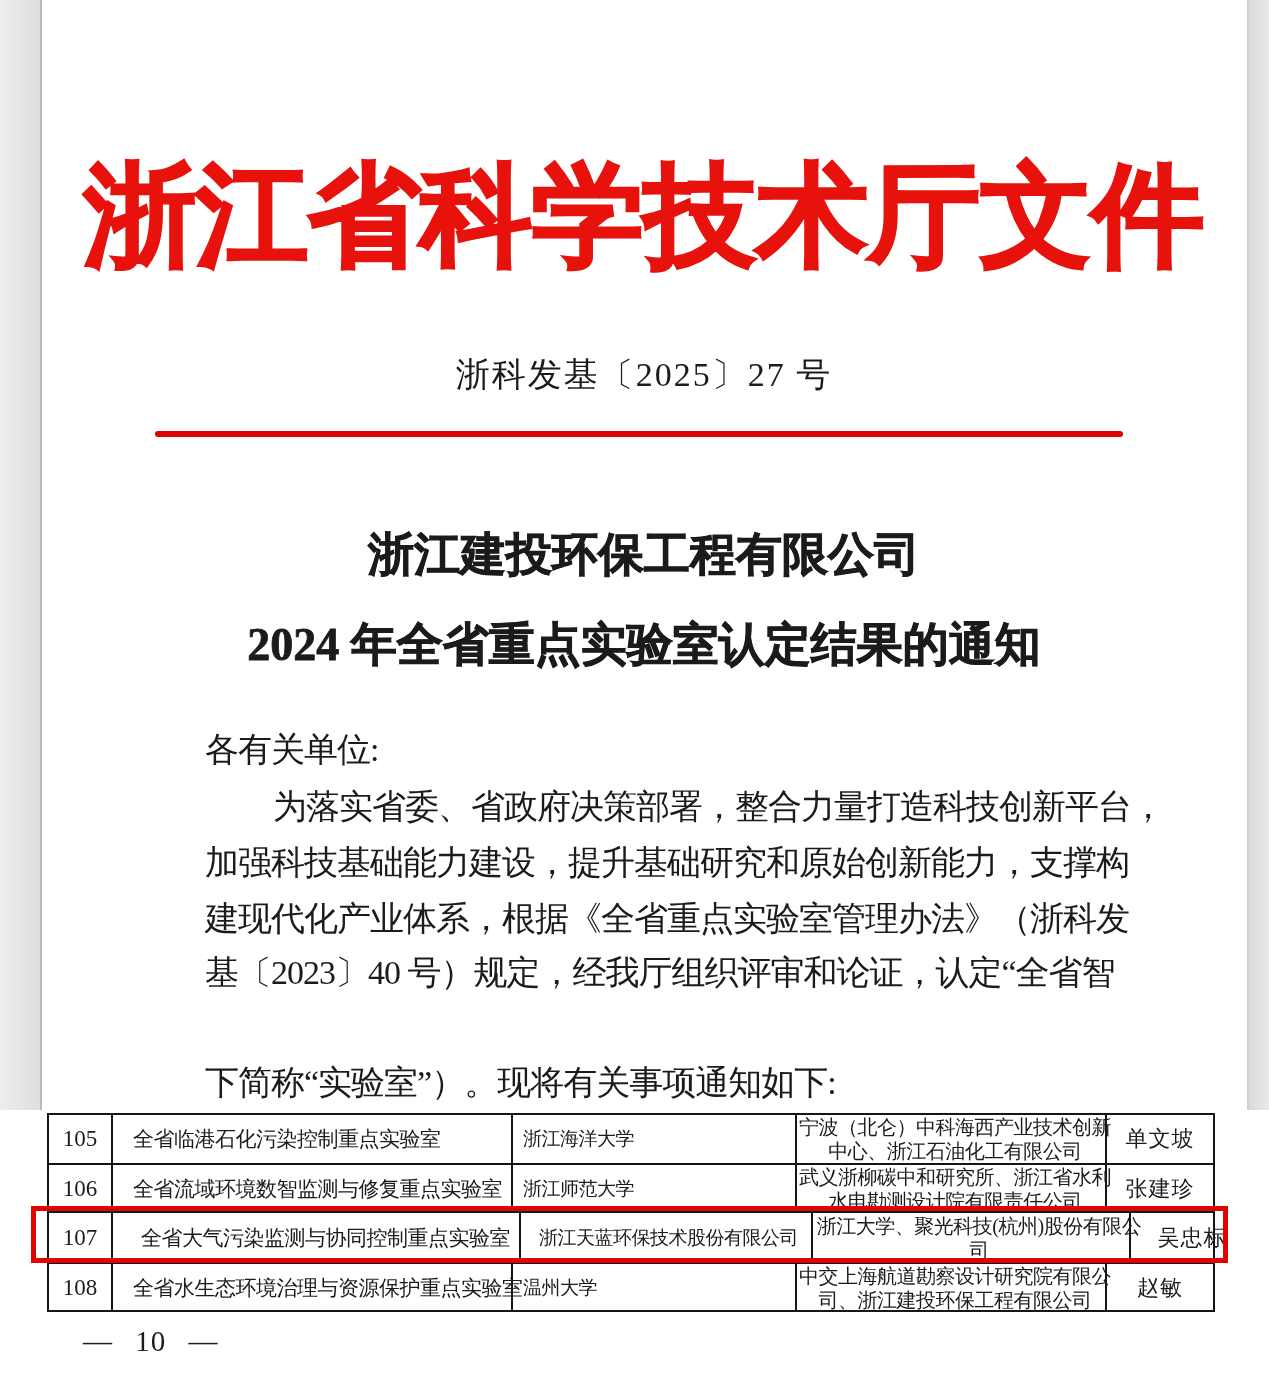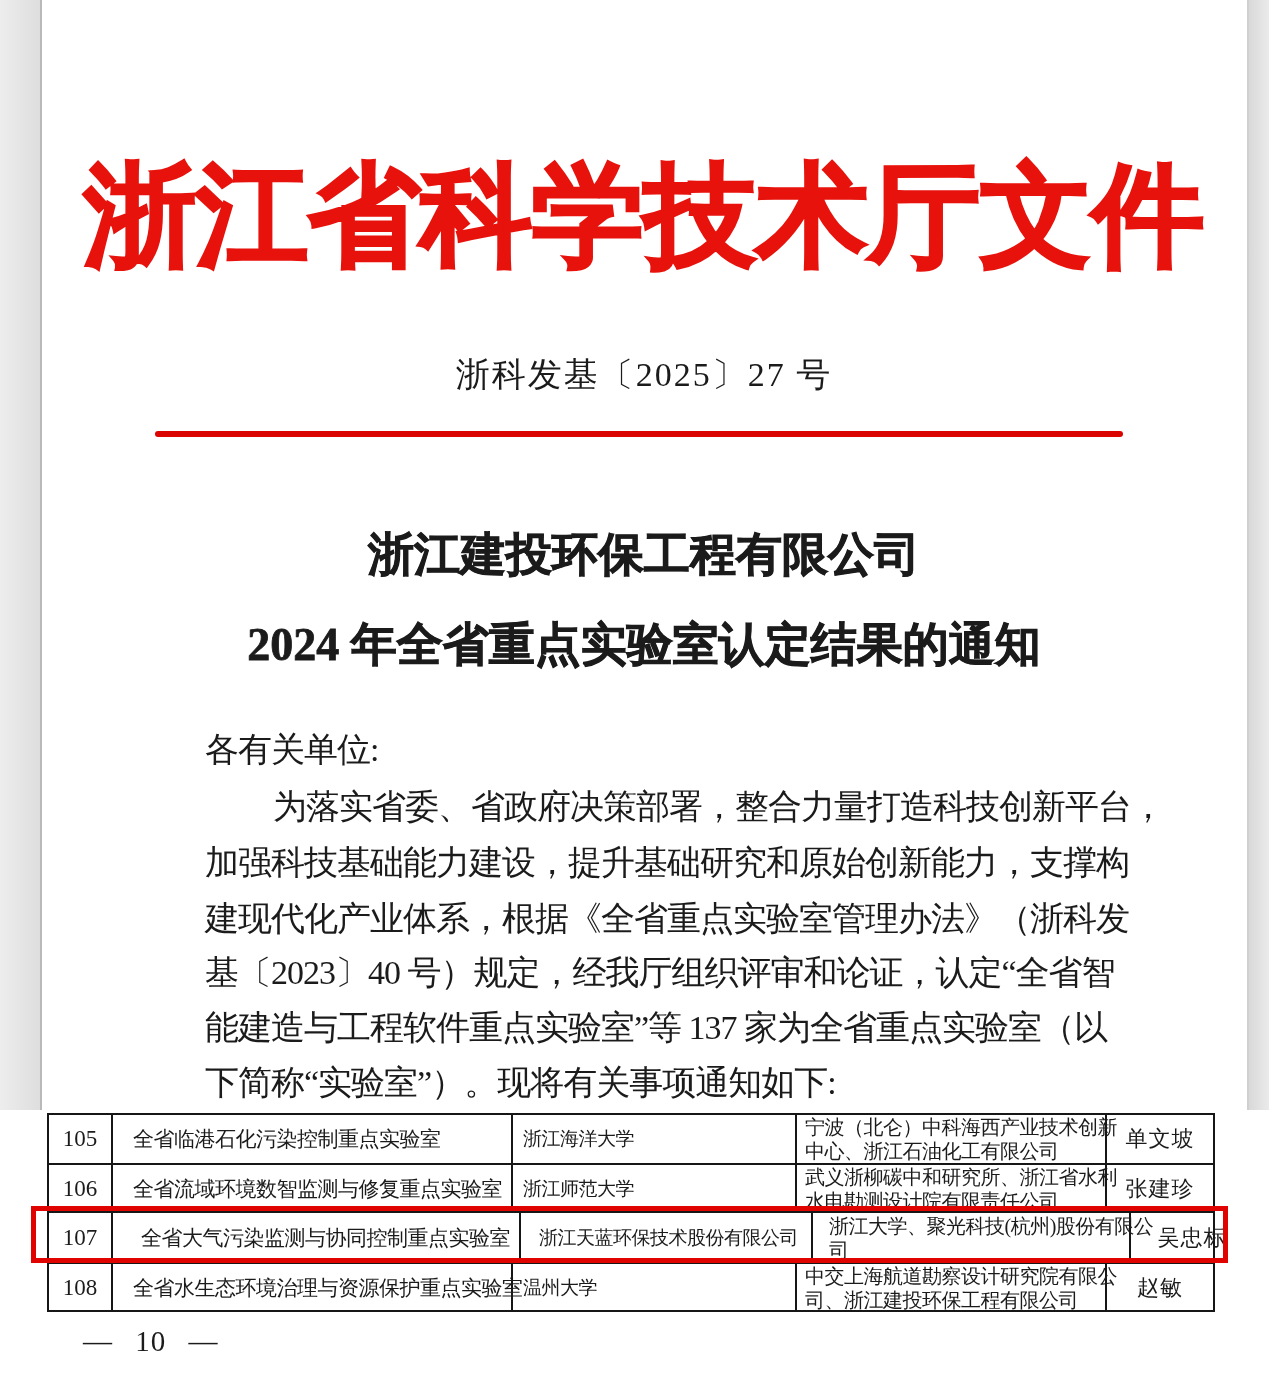--- a/index.html
+++ b/index.html
@@ -67,21 +67,21 @@
   .trow.h50 { height:48px; } .trow.h48 { height:46px; } .trow.h51 { height:49px;gap:8px; } .trow.h48b { height:46px;border-radius:12px; }
   .cell {
     border-right:2px solid #161616;
     display:flex; align-items:center;
     box-sizing:border-box; overflow:visible;
   }
   .cell:last-child { border-right:none; }
   .c-no   { justify-content:center; font-size:23px; font-family:"Liberation Serif","DejaVu Serif",serif; }
   .c-lab  { padding-left:20px; font-size:21px; letter-spacing:-0.5px; white-space:nowrap; }
   .c-org  { padding-left:10px; font-size:19px; letter-spacing:-0.5px; white-space:nowrap; }
-  .c-partner { padding-left:8px; font-size:20px; letter-spacing:-0.5px; flex-direction:column; align-items:flex-start; justify-content:center; line-height:24px; }
+  .c-partner { padding-left:8px; font-size:20px; letter-spacing:-0.5px; flex-direction:column; align-items:center; justify-content:center; line-height:24px; }
   .c-partner div { white-space:nowrap; }
   .c-name { justify-content:center; font-size:22px; letter-spacing:1px; }
 
   .highlight-box {
     position:absolute; left:31px; top:96px;
     width:1197px; height:57px;
     border:5px solid #e00400;
     box-sizing:border-box;
     pointer-events:none;
   }
@@ -106,21 +106,20 @@
 
   <div class="notice-title l1">浙江建投环保工程有限公司</div>
   <div class="notice-title l2">2024 年全省重点实验室认定结果的通知</div>
 
   <div class="body-line salutation">各有关单位:</div>
 
   <div class="body-line pl0">为落实省委、省政府决策部署，整合力量打造科技创新平台，</div>
   <div class="body-line pl1">加强科技基础能力建设，提升基础研究和原始创新能力，支撑构</div>
   <div class="body-line pl2">建现代化产业体系，根据《全省重点实验室管理办法》（浙科发</div>
   <div class="body-line pl3">基〔2023〕40 号）规定，经我厅组织评审和论证，认定“全省智</div>
-  <div class="body-line pl4">能建造与工程软件重点实验室”等 137 家为全省重点实验室（以</div>
   <div class="body-line pl5">下简称“实验室”）。现将有关事项通知如下:</div>
 
   <div class="table-section">
 
     <div class="labs-table">
 
       <div class="trow h50">
         <div class="cell c-no">105</div>
         <div class="cell c-lab">全省临港石化污染控制重点实验室</div>
         <div class="cell c-org">浙江海洋大学</div>

